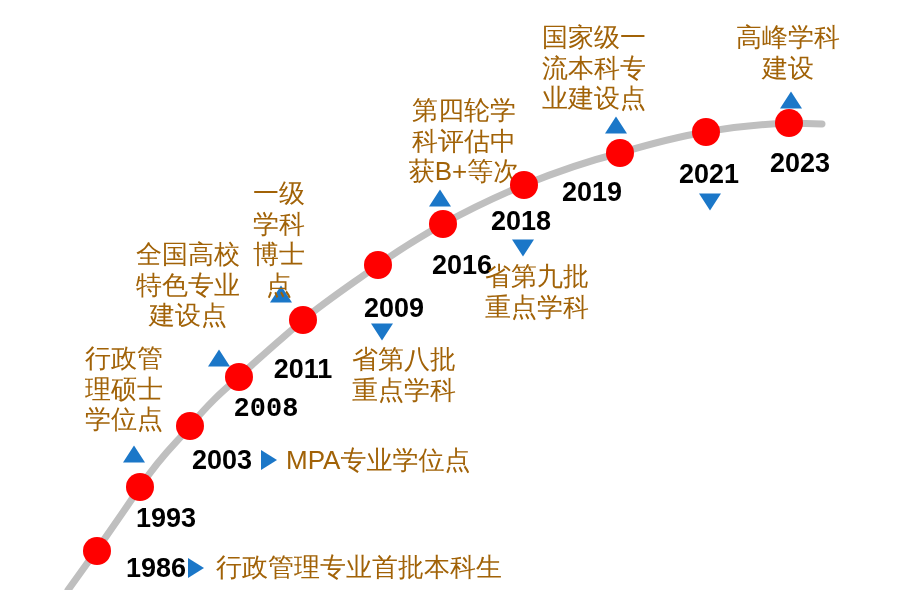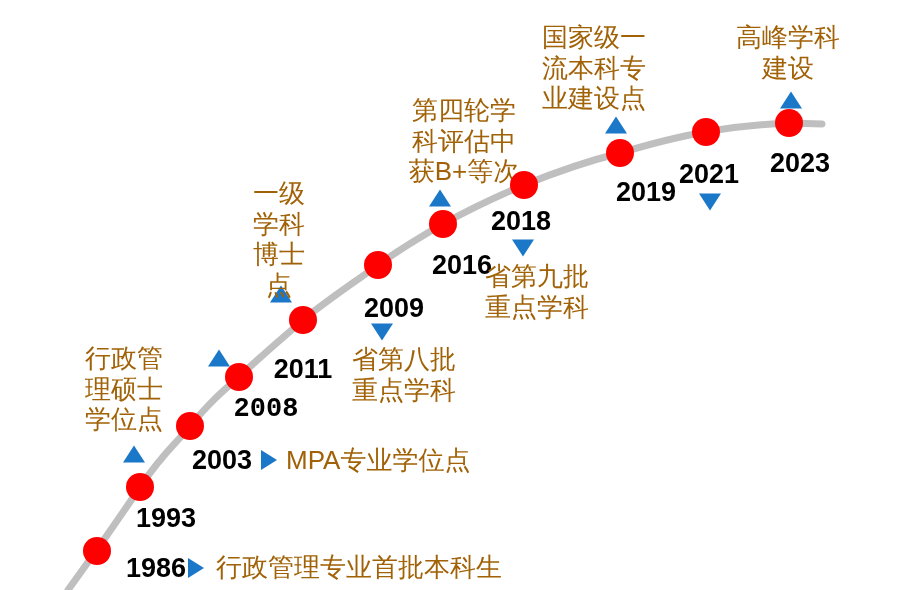--- a/index.html
+++ b/index.html
@@ -91,20 +91,23 @@
 学位点</div>
 
   <div class="dot" style="left:190px;top:426px;"></div>
   <div class="year" style="left:222px;top:460px;">2003</div>
   <div class="tri right" style="left:269px;top:460px;"></div>
   <div class="note leftal" style="left:286px;top:445px;">MPA专业学位点</div>
 
   <div class="dot" style="left:239px;top:377px;"></div>
   <div class="year" style="left:266px;top:409px;font-family:Liberation Mono, monospace;">2008</div>
   <div class="tri up" style="left:219px;top:358px;"></div>
+  <div class="note center" style="left:188px;top:239px;">全国高校
+特色专业
+建设点</div>
 
   <div class="dot" style="left:303px;top:320px;"></div>
   <div class="year" style="left:303px;top:369px;">2011</div>
   <div class="tri up" style="left:281px;top:294px;"></div>
   <div class="note center" style="left:279px;top:178px;">一级
 学科
 博士
 点</div>
 
   <div class="dot" style="left:378px;top:265px;"></div>
@@ -120,21 +123,21 @@
 科评估中
 获B+等次</div>
 
   <div class="dot" style="left:524px;top:185px;"></div>
   <div class="year" style="left:521px;top:221px;">2018</div>
   <div class="tri down" style="left:523px;top:248px;"></div>
   <div class="note center" style="left:537px;top:261px;">省第九批
 重点学科</div>
 
   <div class="dot" style="left:620px;top:153px;"></div>
-  <div class="year" style="left:646px;top:192px;">2019</div>
+  <div class="year" style="left:592px;top:192px;">2019</div>
   <div class="tri up" style="left:616px;top:125px;"></div>
   <div class="note center" style="left:594px;top:22px;">国家级一
 流本科专
 业建设点</div>
 
   <div class="dot" style="left:706px;top:132px;"></div>
   <div class="year" style="left:709px;top:174px;">2021</div>
   <div class="tri down" style="left:710px;top:202px;"></div>
 
   <div class="dot" style="left:789px;top:123px;"></div>

